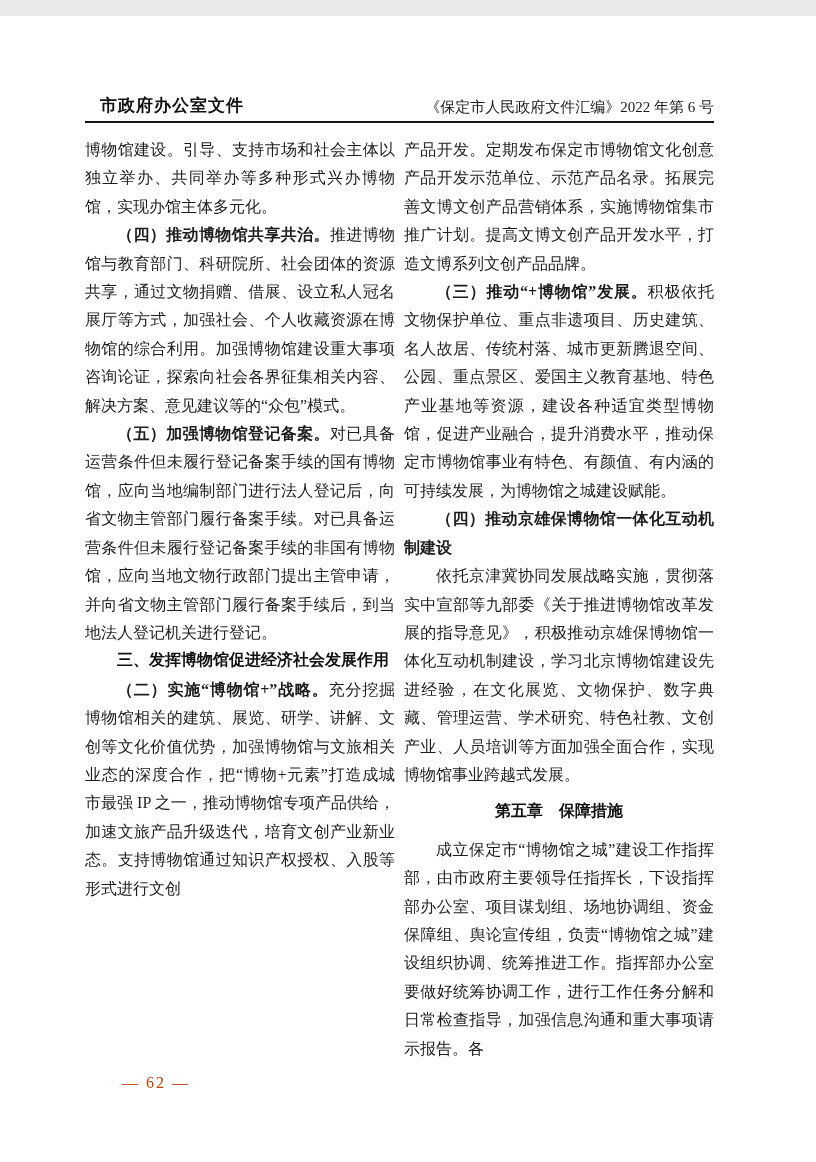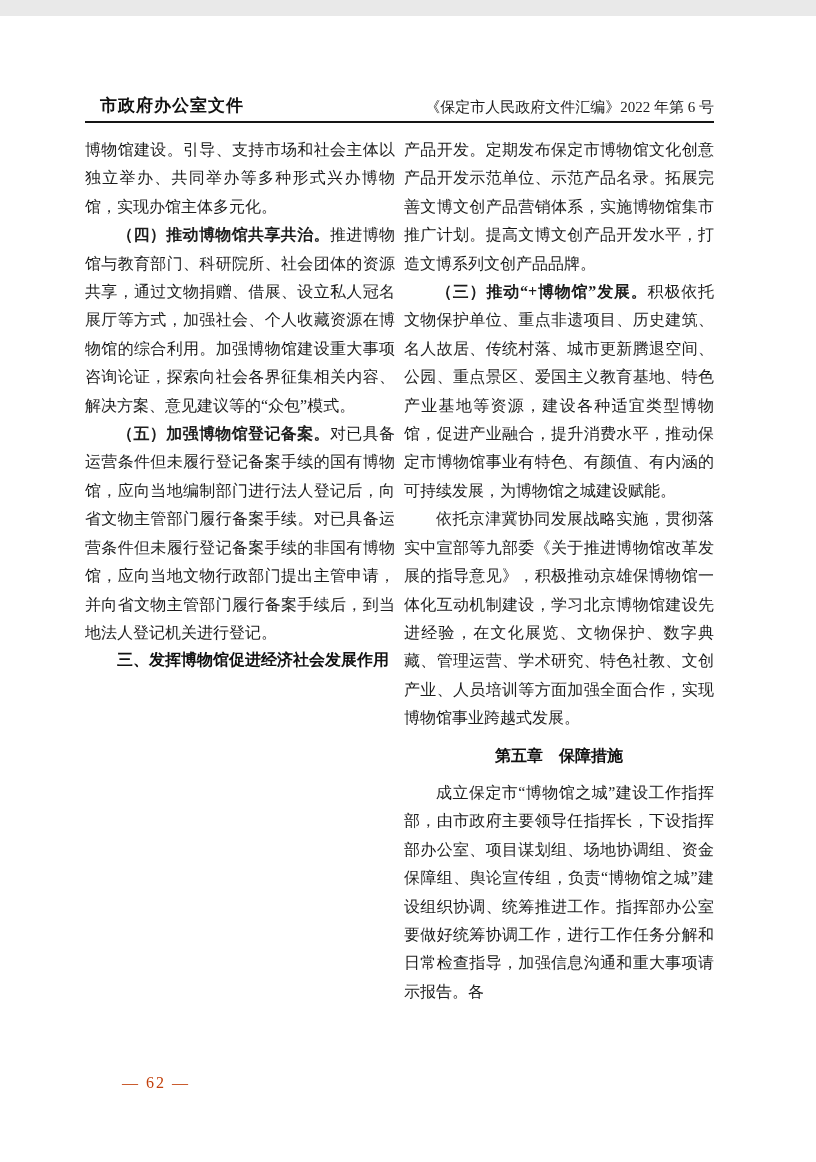--- a/index.html
+++ b/index.html
@@ -53,21 +53,21 @@
   .para.flush { text-indent: 0; }
   .para .lead { font-weight: bold; }
   .para.heading {
     font-family: Liberation Mono, monospace;
     font-weight: bold;
     color: #111;
     text-align: left;
     text-indent: 2em;
   }
   .para.chapter {
-    font-family: Liberation Sans, sans-serif;
+    font-family: Liberation Mono, monospace;
     font-weight: bold;
     color: #111;
     text-align: center;
     text-indent: 0;
     margin: 9px 0;
   }
   .page-number {
     position: absolute;
     left: 122px;
     top: 1058px;
@@ -93,24 +93,26 @@
     <span class="h-left">市政府办公室文件</span>
     <span class="h-right">《保定市人民政府文件汇编》2022 年第 6 号</span>
   </div>
   <div class="rule"></div>
   <div class="columns">
     <div class="col">
         <div class="para flush">博物馆建设。引导、支持市场和社会主体以独立举办、共同举办等多种形式兴办博物馆，实现办馆主体多元化。</div>
         <div class="para para"><span class="lead">（四）推动博物馆共享共治。</span>推进博物馆与教育部门、科研院所、社会团体的资源共享，通过文物捐赠、借展、设立私人冠名展厅等方式，加强社会、个人收藏资源在博物馆的综合利用。加强博物馆建设重大事项咨询论证，探索向社会各界征集相关内容、解决方案、意见建议等的“众包”模式。</div>
         <div class="para para"><span class="lead">（五）加强博物馆登记备案。</span>对已具备运营条件但未履行登记备案手续的国有博物馆，应向当地编制部门进行法人登记后，向省文物主管部门履行备案手续。对已具备运营条件但未履行登记备案手续的非国有博物馆，应向当地文物行政部门提出主管申请，并向省文物主管部门履行备案手续后，到当地法人登记机关进行登记。</div>
         <div class="para heading">三、发挥博物馆促进经济社会发展作用</div>
+        <div class="para para"><span class="lead">（二）实施“博物馆+”战略。</span>充分挖掘博物馆相关的建筑、展览、研学、讲解、文创等文化价值优势，加强博物馆与文旅相关业态的深度合作，把“博物+元素”打造成城市最强 IP 之一，推动博物馆专项产品供给，加速文旅产品升级迭代，培育文创产业新业态。支持博物馆通过知识产权授权、入股等形式进行文创</div>
       </div>
     <div class="col">
         <div class="para flush">产品开发。定期发布保定市博物馆文化创意产品开发示范单位、示范产品名录。拓展完善文博文创产品营销体系，实施博物馆集市推广计划。提高文博文创产品开发水平，打造文博系列文创产品品牌。</div>
         <div class="para para"><span class="lead">（三）推动“+博物馆”发展。</span>积极依托文物保护单位、重点非遗项目、历史建筑、名人故居、传统村落、城市更新腾退空间、公园、重点景区、爱国主义教育基地、特色产业基地等资源，建设各种适宜类型博物馆，促进产业融合，提升消费水平，推动保定市博物馆事业有特色、有颜值、有内涵的可持续发展，为博物馆之城建设赋能。</div>
+        <div class="para para"><span class="lead">（四）推动京雄保博物馆一体化互动机制建设</span></div>
         <div class="para para">依托京津冀协同发展战略实施，贯彻落实中宣部等九部委《关于推进博物馆改革发展的指导意见》，积极推动京雄保博物馆一体化互动机制建设，学习北京博物馆建设先进经验，在文化展览、文物保护、数字典藏、管理运营、学术研究、特色社教、文创产业、人员培训等方面加强全面合作，实现博物馆事业跨越式发展。</div>
         <div class="para chapter">第五章　保障措施</div>
         <div class="para para">成立保定市“博物馆之城”建设工作指挥部，由市政府主要领导任指挥长，下设指挥部办公室、项目谋划组、场地协调组、资金保障组、舆论宣传组，负责“博物馆之城”建设组织协调、统筹推进工作。指挥部办公室要做好统筹协调工作，进行工作任务分解和日常检查指导，加强信息沟通和重大事项请示报告。各</div>
       </div>
   </div>
   <div class="page-number">— 62 —</div>
   <div class="scan-artifact"></div>
 </div>
 
 </body></html>

